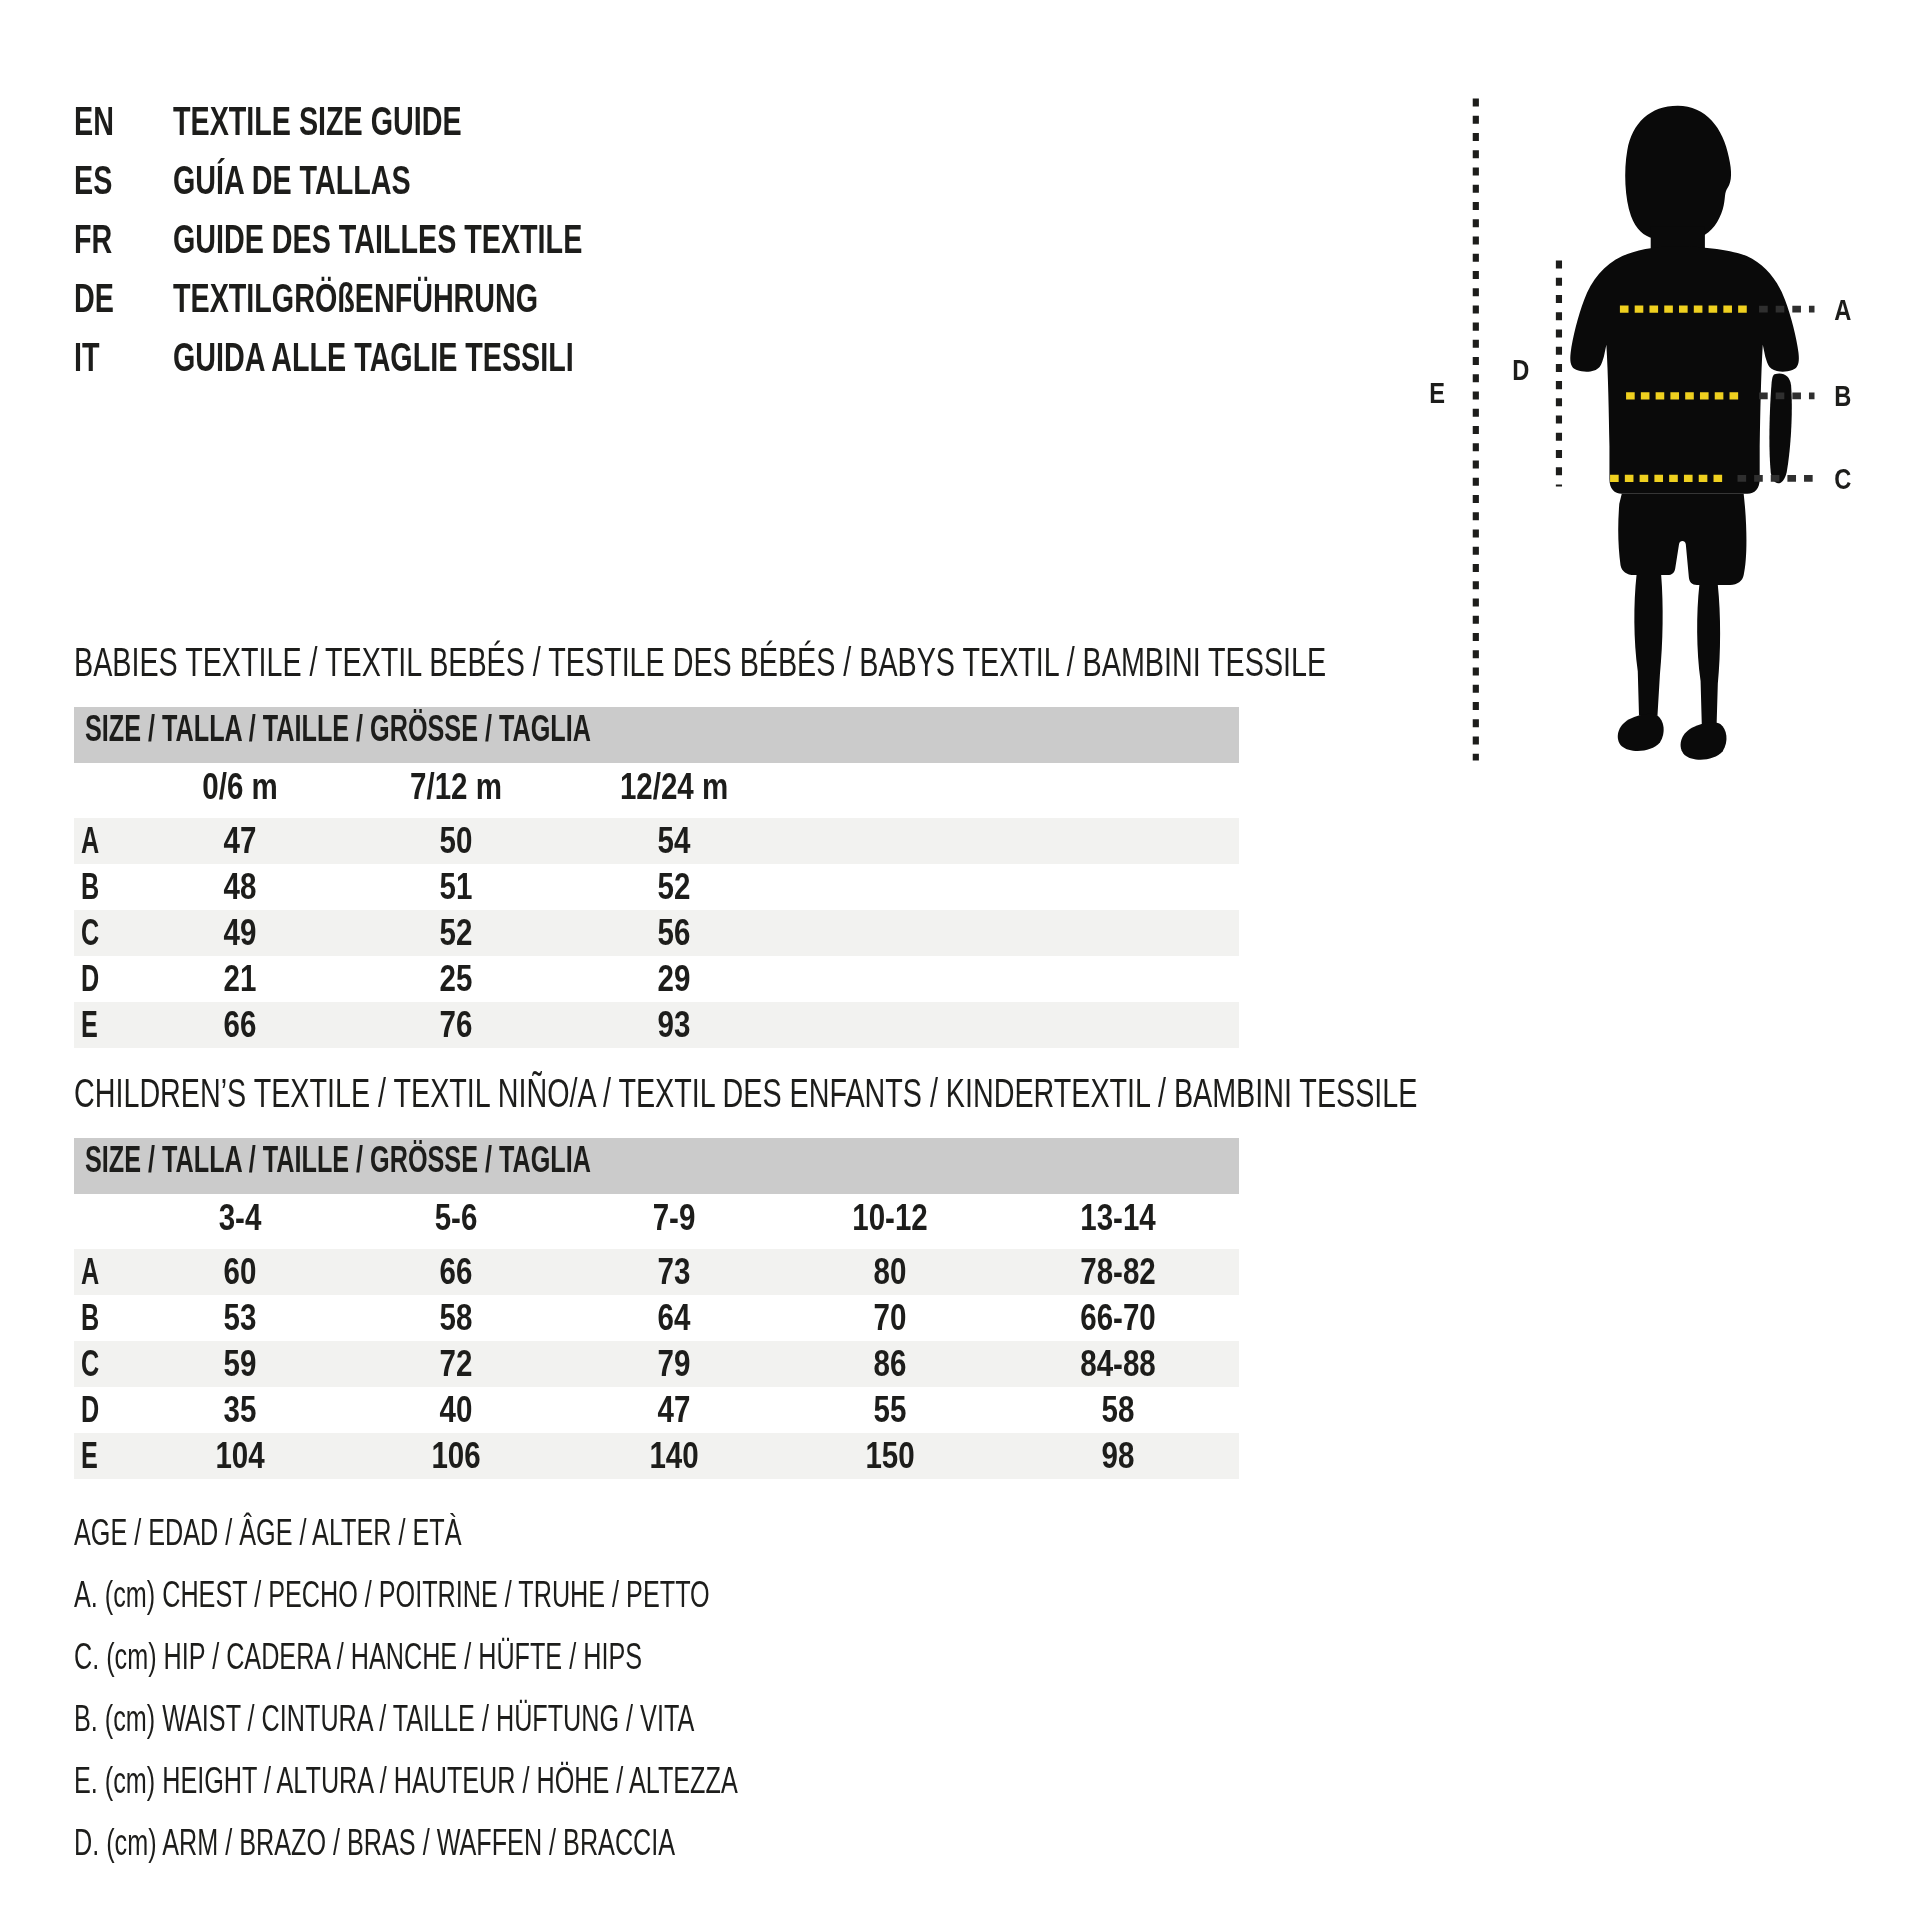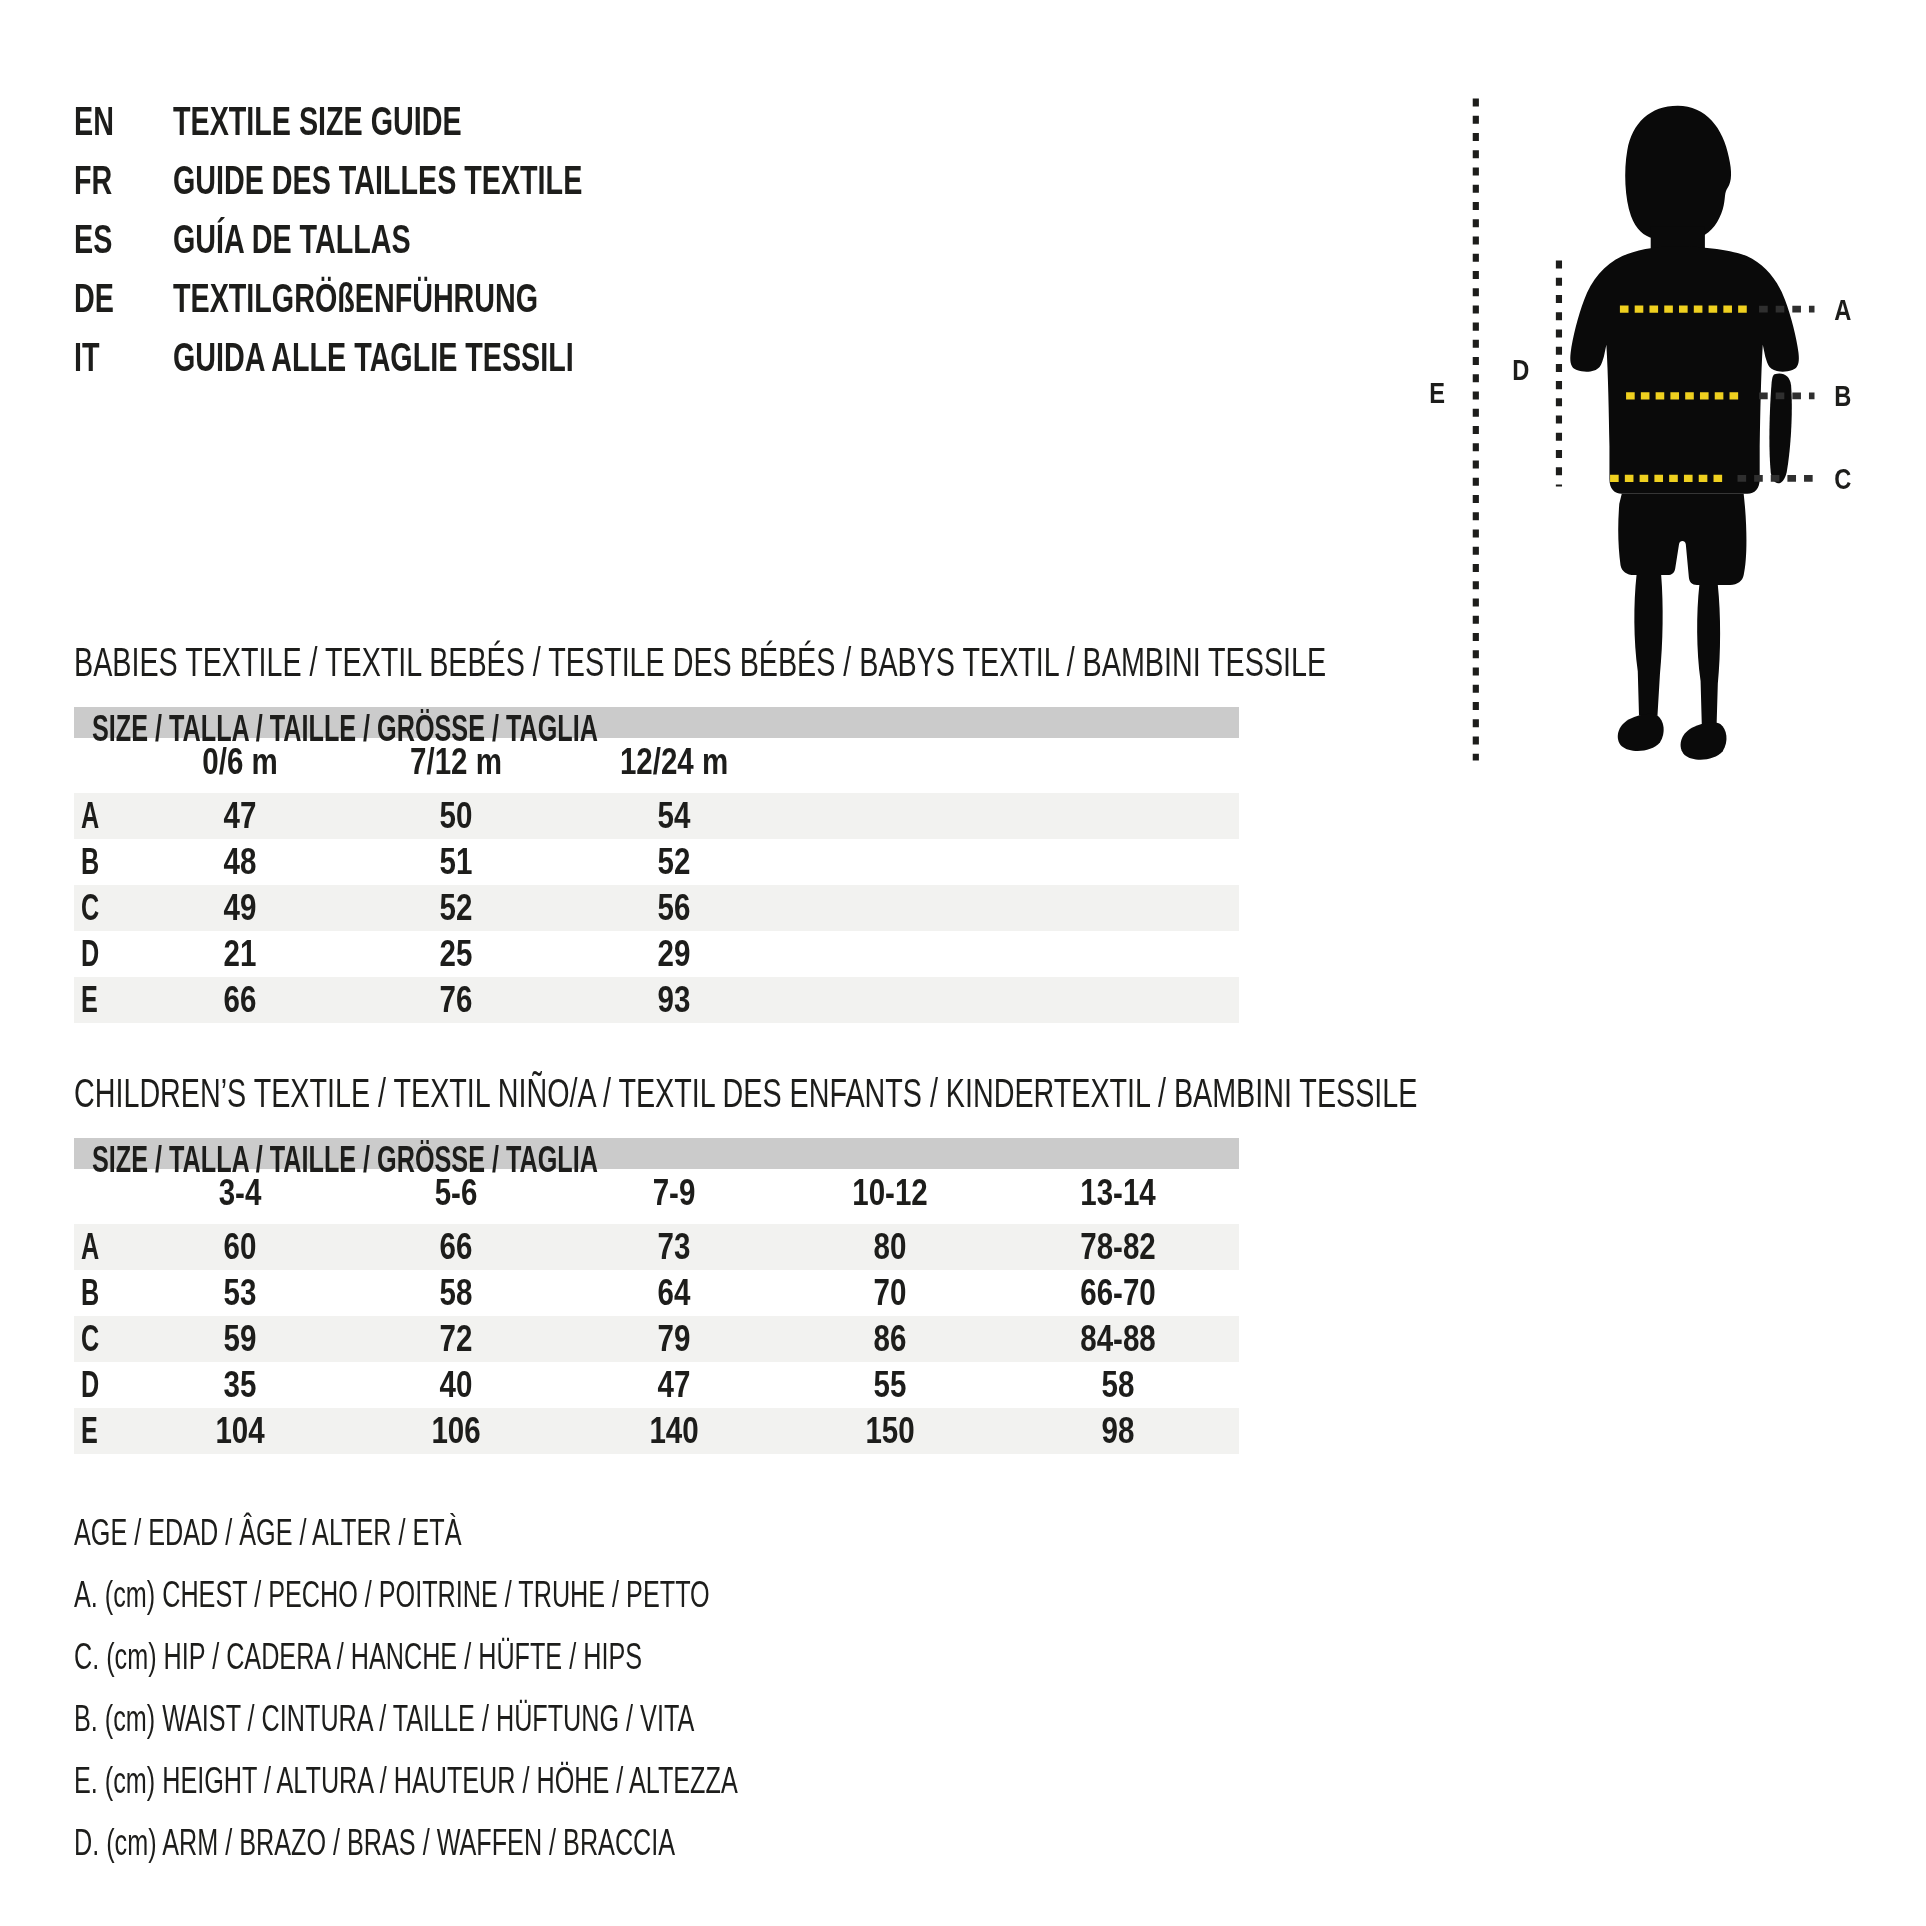--- a/index.html
+++ b/index.html
@@ -9,22 +9,22 @@
   
   .cxl{display:inline-block;transform:scaleX(0.70);transform-origin:0 50%;white-space:nowrap;}
   .num{display:inline-block;transform:scaleX(0.82);transform-origin:50% 50%;white-space:nowrap;}
   
   .lang-block{left:74px;top:92px;}
   .lang-line{display:grid;grid-template-columns:99px auto;height:59px;line-height:59px;
              font-size:41px;font-weight:700;}
   
   .sec-title{font-size:41px;font-weight:400;line-height:43px;white-space:nowrap;}
   
-  .size-bar{width:1165px;height:31px;background:#cbcbcb;line-height:44px;
-            font-size:36px;font-weight:700;padding-left:18px;box-sizing:border-box;}
+  .size-bar{width:1165px;height:56px;background:#cbcbcb;line-height:44px;
+            font-size:36px;font-weight:700;padding-left:11px;box-sizing:border-box;}
   
   .t-row{width:1165px;height:46px;display:grid;align-items:stretch;}
   .c-grid{grid-template-columns:74px 185px 246px 191px 240px 216px;}
   .b-grid{grid-template-columns:74px 185px 246px 191px;}
   .t-row.shade{background:#f2f2f0;}
   .t-row.colhead{height:55px;background:transparent;}
   .cell{text-align:center;font-size:36px;font-weight:700;line-height:46px;}
   .colhead .cell{line-height:47px;}
   .cell.lab{text-align:left;padding-left:7.4px;}
   
@@ -35,26 +35,26 @@
 <body>
 
 <div class="page">
 
   <div class="abs lang-block">
     <div class="lang-line">
       <span><span class="cxl">EN</span></span>
       <span><span class="cxl">TEXTILE SIZE GUIDE</span></span>
     </div>
     <div class="lang-line">
+      <span><span class="cxl">ES</span></span>
+      <span><span class="cxl">GUÍA DE TALLAS</span></span>
+    </div>
+    <div class="lang-line">
       <span><span class="cxl">FR</span></span>
       <span><span class="cxl">GUIDE DES TAILLES TEXTILE</span></span>
-    </div>
-    <div class="lang-line">
-      <span><span class="cxl">ES</span></span>
-      <span><span class="cxl">GUÍA DE TALLAS</span></span>
     </div>
     <div class="lang-line">
       <span><span class="cxl">DE</span></span>
       <span><span class="cxl">TEXTILGRÖßENFÜHRUNG</span></span>
     </div>
     <div class="lang-line">
       <span><span class="cxl">IT</span></span>
       <span><span class="cxl">GUIDA ALLE TAGLIE TESSILI</span></span>
     </div>
   </div>

